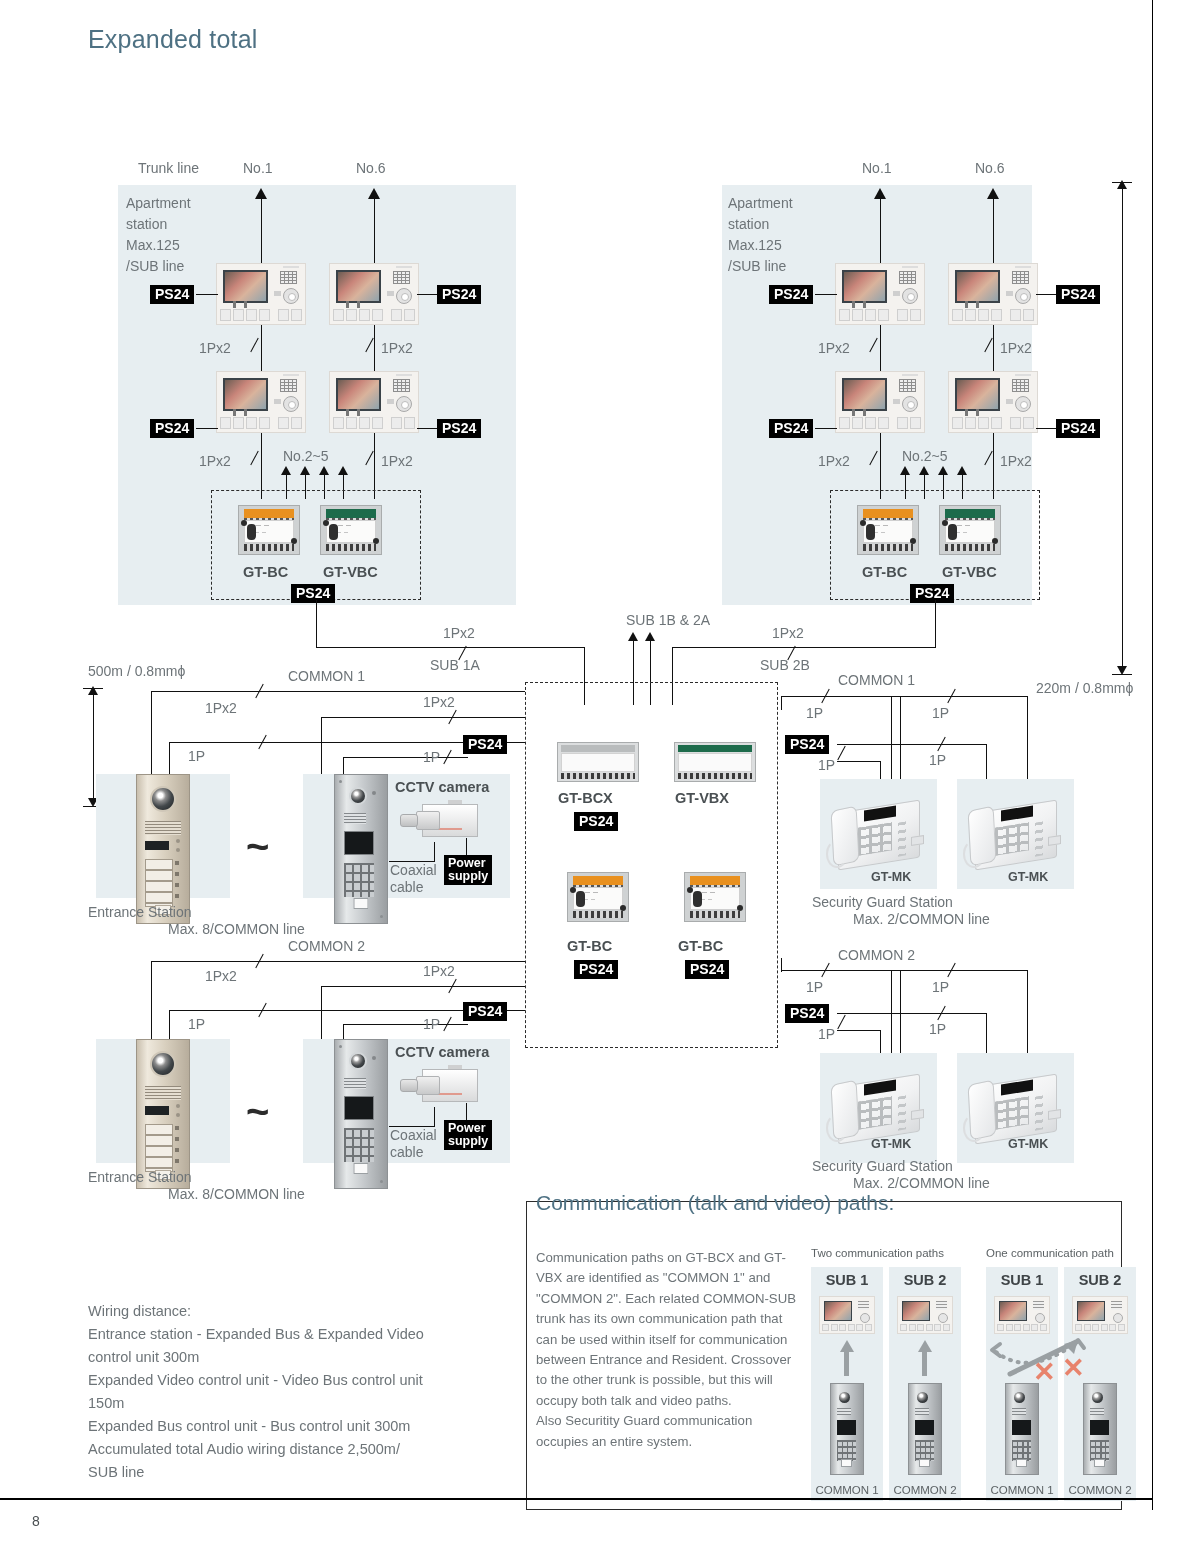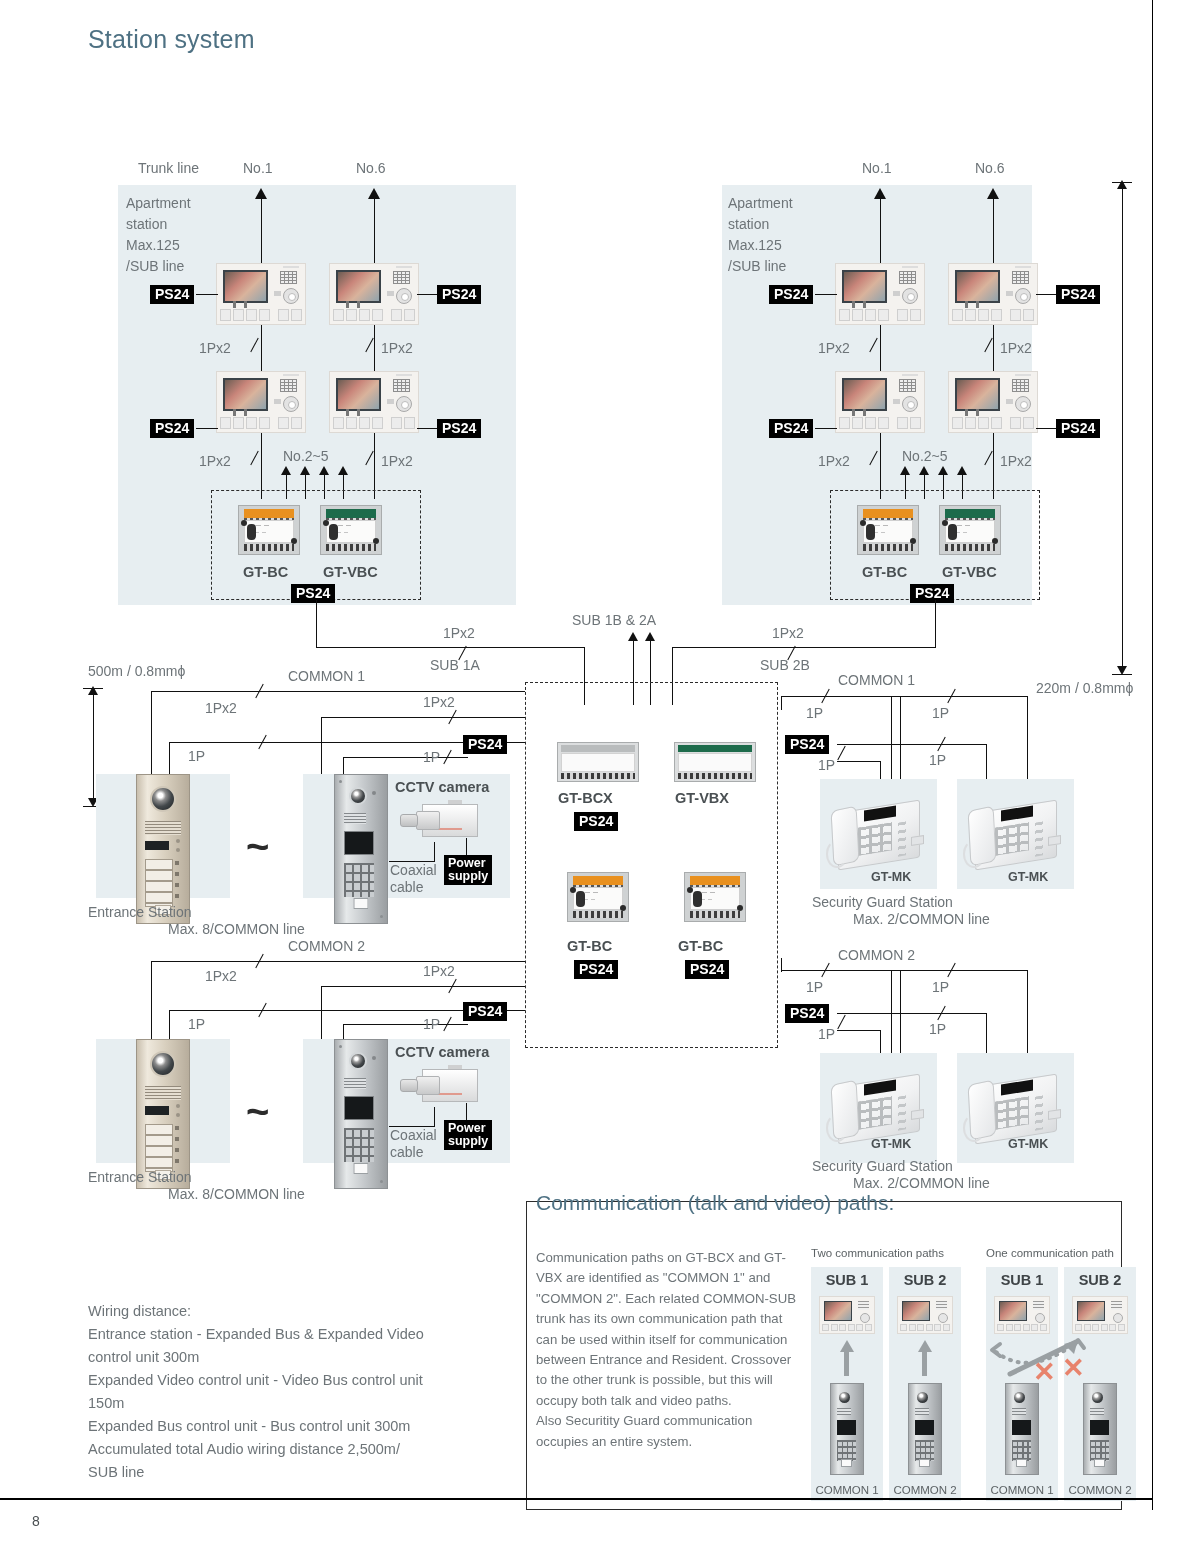--- a/index.html
+++ b/index.html
@@ -243,21 +243,21 @@
   .rulebottom { position:absolute; height:0; border-top:2px solid #000; }
   .railright { position:absolute; width:0; border-left:1.2px solid #000; }
 </style>
 </head>
 <body>
 
 <div class="page">
 
   <div class="railright" style="left:1152px; top:0px; height:1510px;"></div>
 
-  <div class="abs title" style="left:88px; top:25px;">Station system</div>
+  <div class="abs title" style="left:88px; top:25px;">Expanded total</div>
 
   <div class="abs lbl" style="left:138px; top:160px;">Trunk line</div>
   <div class="abs lbl" style="left:243px; top:160px;">No.1</div>
   <div class="abs lbl" style="left:356px; top:160px;">No.6</div>
 
   <div class="abs panel" style="left:118px; top:185px; width:398px; height:420px;"></div>
   <div class="abs lbl" style="left:126px; top:193px; width:100px; line-height:21px; white-space:pre-line;">Apartment
 station
 Max.125
 /SUB line</div>
@@ -532,21 +532,21 @@
   <div class="abs lbl" style="left:430px; top:657px;">SUB 1A</div>
 
   <div class="v" style="left:935px; top:600px; height:47px;"></div>
   <div class="h" style="left:672px; top:647px; width:264px;"></div>
   <div class="v" style="left:672px; top:647px; height:58px;"></div>
 
   <div class="abs lbl" style="left:772px; top:625px;">1Px2</div>
   <div class="slash" style="left:791px; top:645px;"></div>
   <div class="abs lbl" style="left:760px; top:657px;">SUB 2B</div>
 
-  <div class="abs lbl" style="left:572px; top:612px;">SUB 1B &amp; 2A</div>
+  <div class="abs lbl" style="left:626px; top:612px;">SUB 1B &amp; 2A</div>
   <div class="uparr-sm" style="left:628px; top:632px;"></div>
   <div class="v" style="left:633px; top:641px; height:64px;"></div>
   <div class="uparr-sm" style="left:645px; top:632px;"></div>
   <div class="v" style="left:650px; top:641px; height:64px;"></div>
 
   <div class="abs lbl" style="left:88px; top:663px;">500m / 0.8mmϕ</div>
   <div class="uparr-sm" style="left:88px; top:686px;"></div>
   <div class="v" style="left:93px; top:690px; height:110px;"></div>
   <div class="dnarr" style="left:88px; top:798px;"></div>
   <div class="hthin" style="left:83px; top:688px; width:20px;"></div>

